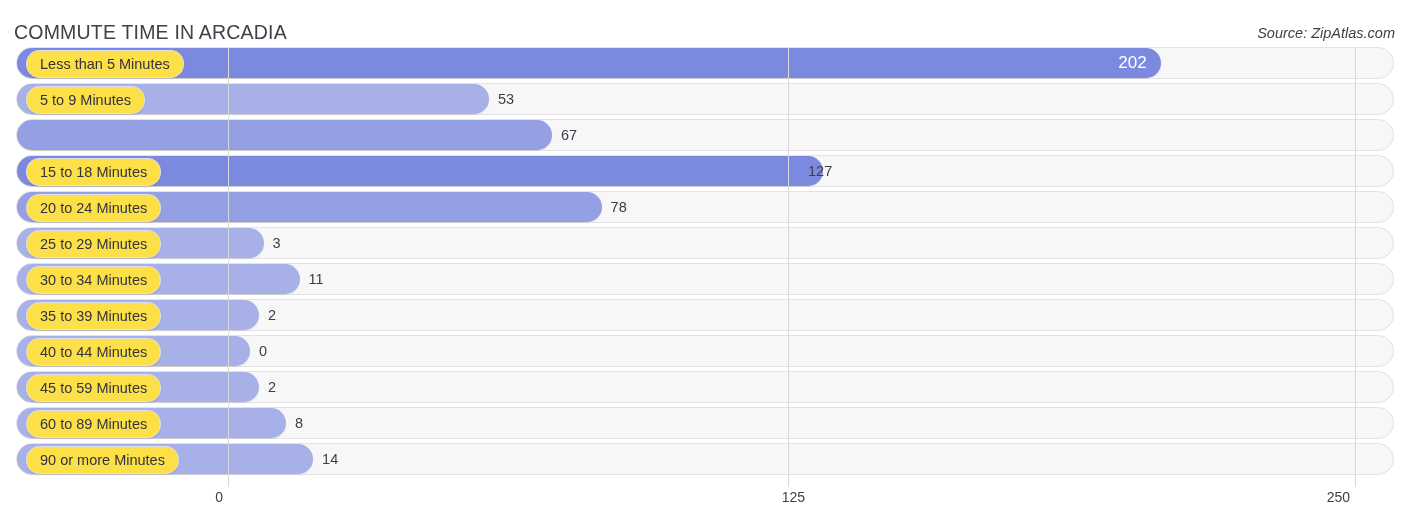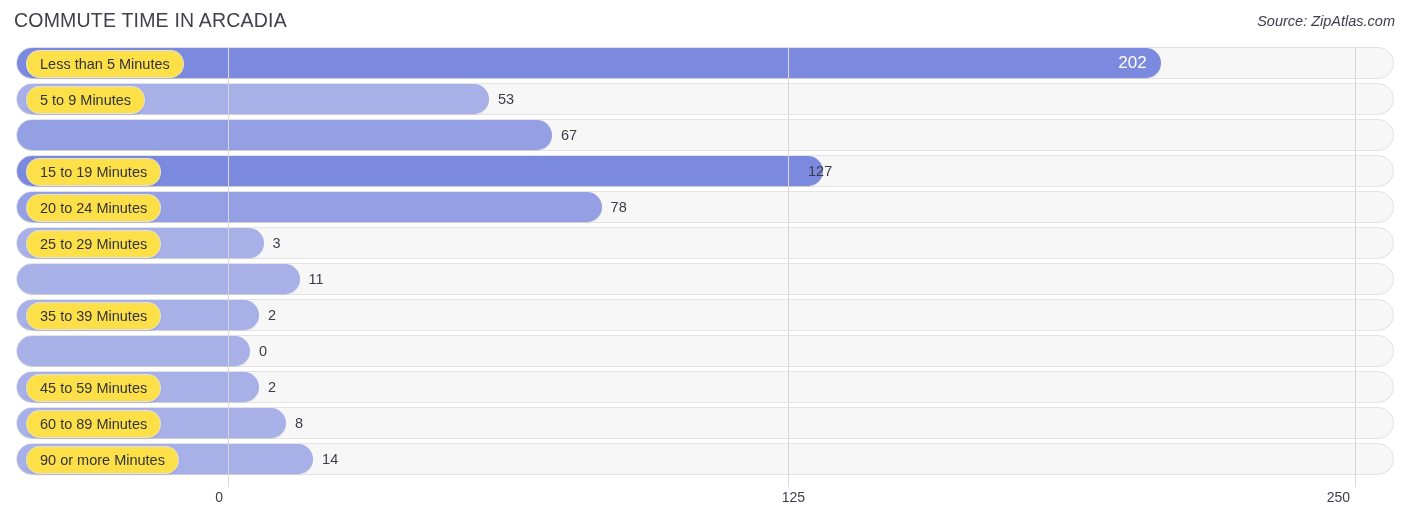--- a/index.html
+++ b/index.html
@@ -12,21 +12,21 @@
     height: 523px;
     font-family: "Liberation Sans", sans-serif;
     color: #3c3c47;
     overflow: hidden;
     position: relative;
   }
 
   
   .header {
     position: absolute;
-    top: 0; left: 0;
+    top: 12px; left: 0;
     width: 1406px;
     height: 44px;
   }
   .chart-title {
     position: absolute;
     left: 14px;
     top: 9px;
     font-size: 19.5px;
     font-weight: 400;
     letter-spacing: 0.2px;
@@ -187,49 +187,51 @@
       </div>
       <div class="row">
         <div class="track"></div>
         <div class="bar mid" style="width: 535.036px;"></div>
         <div class="val-out" style="left: 561.036px;">67</div>
       </div>
       <div class="row">
         <div class="track"></div>
         <div class="bar dark" style="width: 805.516px;"></div>
         <div class="val-out" style="left: 786px; margin-left: 22px;">127</div>
-        <div class="cat-pill">15 to 19 Minutes</div>
+        <div class="cat-pill">15 to 18 Minutes</div>
       </div>
       <div class="row">
         <div class="track"></div>
         <div class="bar mid" style="width: 584.624px;"></div>
         <div class="val-out" style="left: 610.624px;">78</div>
         <div class="cat-pill">20 to 24 Minutes</div>
       </div>
       <div class="row">
         <div class="track"></div>
         <div class="bar" style="width: 246.524px;"></div>
         <div class="val-out" style="left: 272.524px;">3</div>
         <div class="cat-pill">25 to 29 Minutes</div>
       </div>
       <div class="row">
         <div class="track"></div>
         <div class="bar" style="width: 282.588px;"></div>
         <div class="val-out" style="left: 308.588px;">11</div>
+        <div class="cat-pill">30 to 34 Minutes</div>
       </div>
       <div class="row">
         <div class="track"></div>
         <div class="bar" style="width: 242.016px;"></div>
         <div class="val-out" style="left: 268.016px;">2</div>
         <div class="cat-pill">35 to 39 Minutes</div>
       </div>
       <div class="row">
         <div class="track"></div>
         <div class="bar" style="width: 233px;"></div>
         <div class="val-out" style="left: 259px;">0</div>
+        <div class="cat-pill">40 to 44 Minutes</div>
       </div>
       <div class="row">
         <div class="track"></div>
         <div class="bar" style="width: 242.016px;"></div>
         <div class="val-out" style="left: 268.016px;">2</div>
         <div class="cat-pill">45 to 59 Minutes</div>
       </div>
       <div class="row">
         <div class="track"></div>
         <div class="bar" style="width: 269.064px;"></div>

